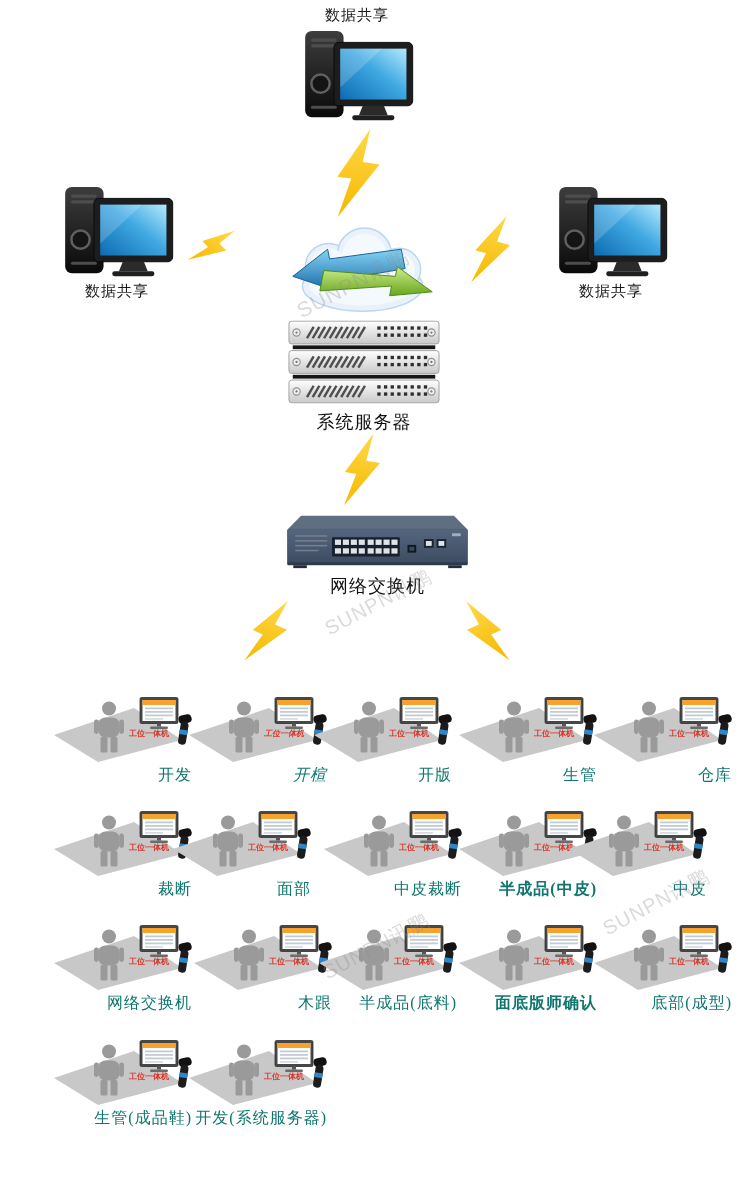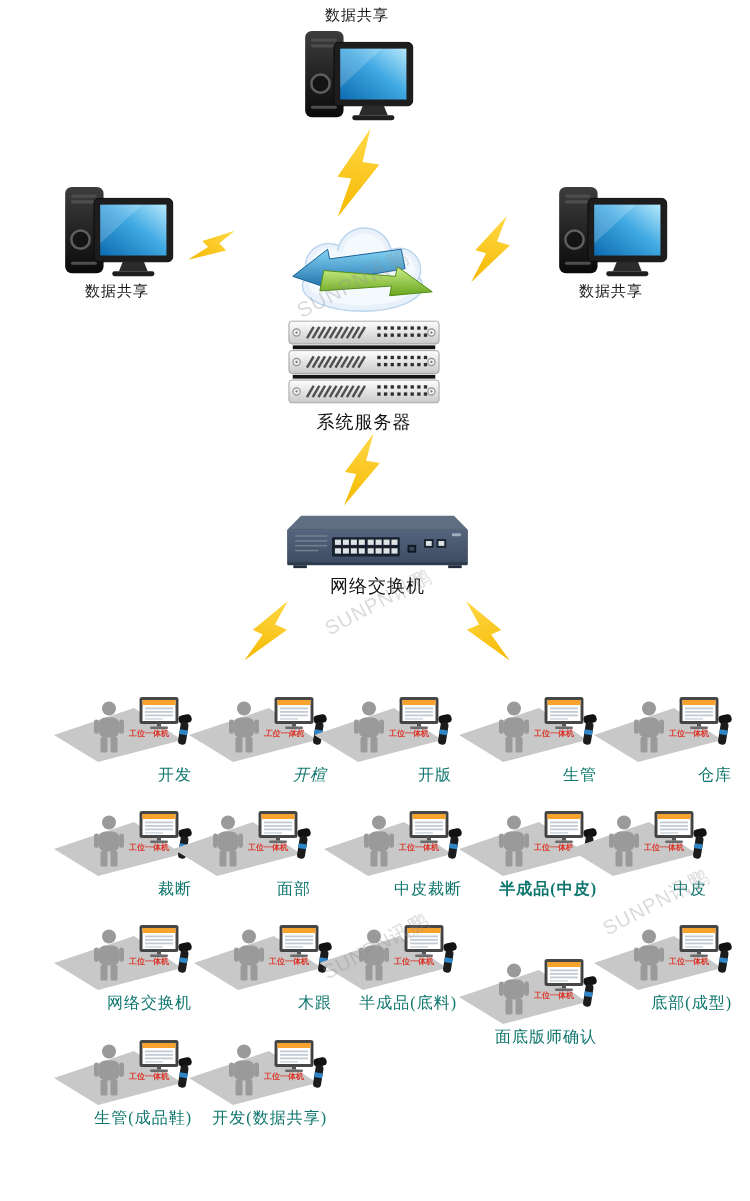--- a/index.html
+++ b/index.html
@@ -330,21 +330,21 @@
           <use href="#sym-station"></use>
         </svg>
     <div class="station-label">木跟</div>
   </div>
       <div class="station" style="left: 317px; top: 925px;">
     <svg viewBox="0 0 140 66">
           <use href="#sym-station"></use>
         </svg>
     <div class="station-label">半成品(底料)</div>
   </div>
-      <div class="station" style="left: 457px; top: 959px;">
+      <div class="station" style="left: 457px; top: 925px; font-weight: bold;">
     <svg viewBox="0 0 140 66">
           <use href="#sym-station"></use>
         </svg>
     <div class="station-label">面底版师确认</div>
   </div>
       <div class="station" style="left: 592px; top: 925px;">
     <svg viewBox="0 0 140 66">
           <use href="#sym-station"></use>
         </svg>
     <div class="station-label">底部(成型)</div>
@@ -352,19 +352,19 @@
       <div class="station" style="left: 52px; top: 1040px;">
     <svg viewBox="0 0 140 66">
           <use href="#sym-station"></use>
         </svg>
     <div class="station-label">生管(成品鞋)</div>
   </div>
       <div class="station" style="left: 187px; top: 1040px;">
     <svg viewBox="0 0 140 66">
           <use href="#sym-station"></use>
         </svg>
-    <div class="station-label">开发(数据共享)</div>
+    <div class="station-label">开发(系统服务器)</div>
   </div>
     </div>
 
   <span class="wm" style="left:598px;top:918px;">SUNPN讯鹏</span>
   <span class="wm" style="left:318px;top:962px;">SUNPN讯鹏</span>
 </div>
 
 </body></html>

